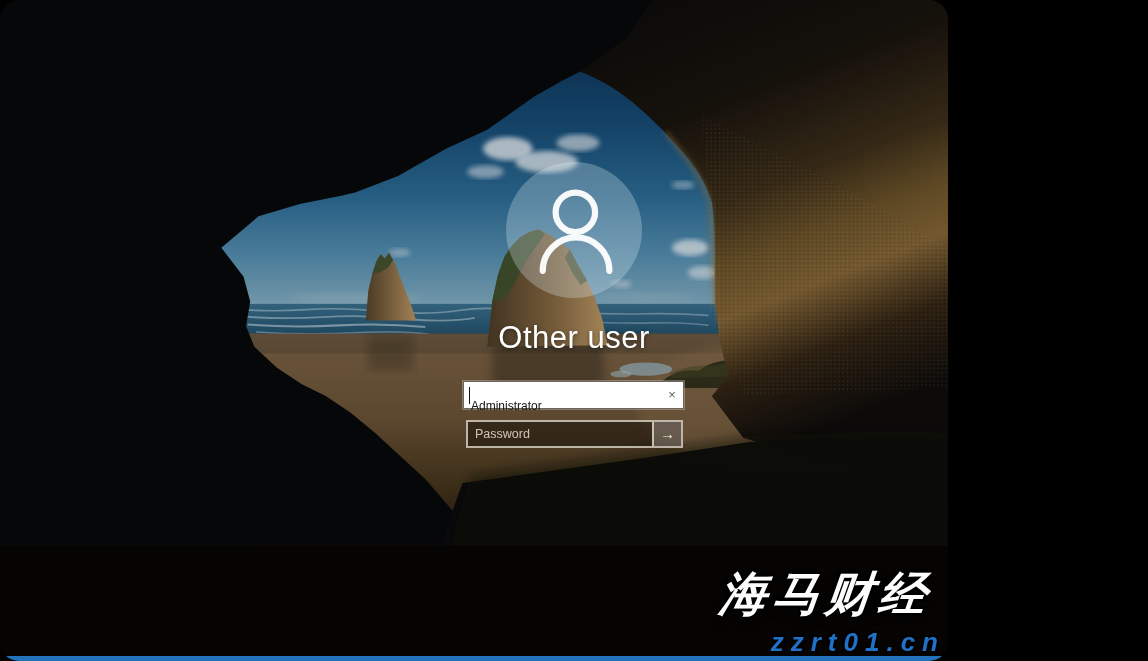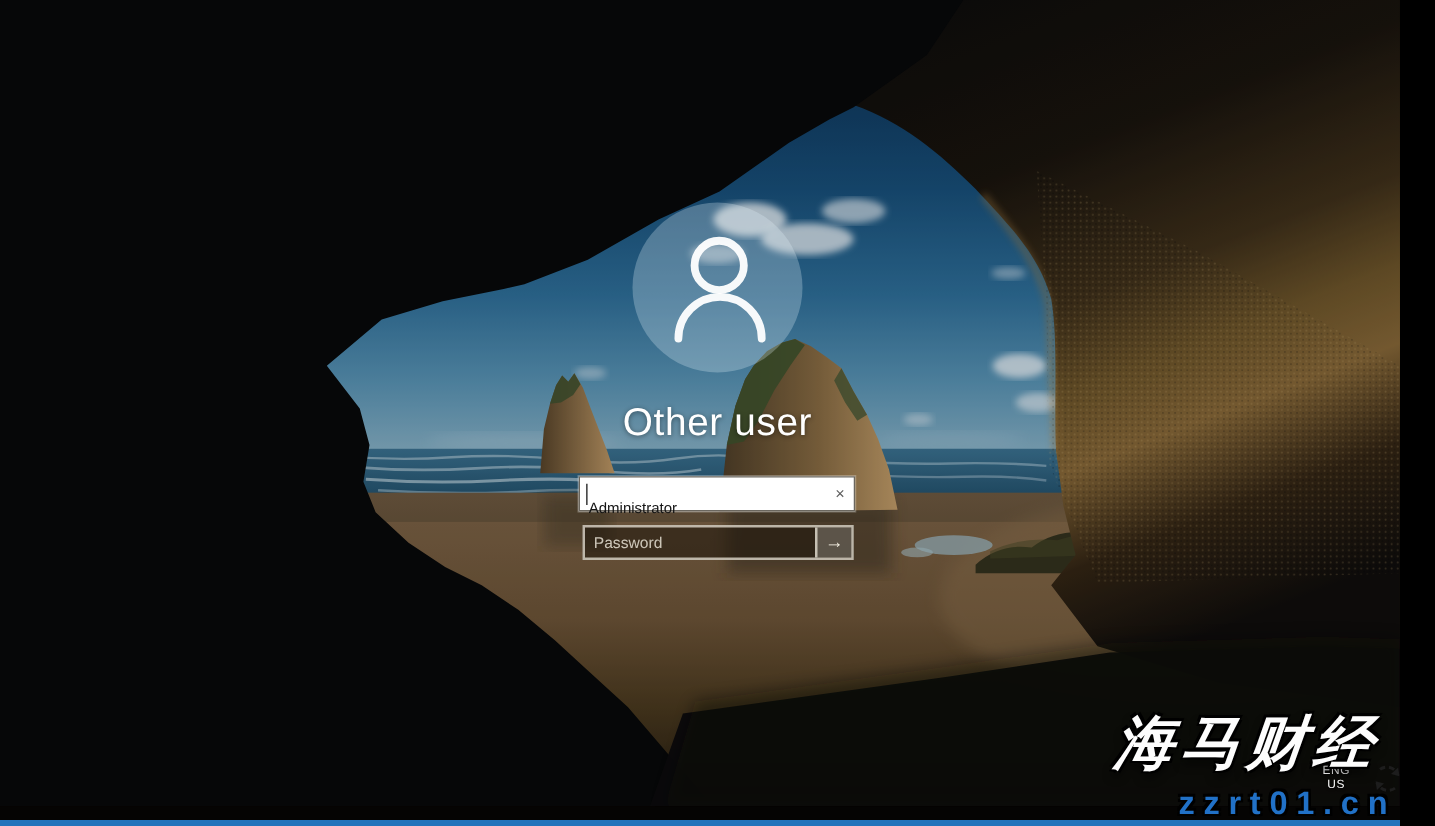--- a/index.html
+++ b/index.html
@@ -1,19 +1,19 @@
 <!DOCTYPE html>
 <html style="--accent-blue: #2273bb; --url-blue: #2171c7;"><head>
 <meta charset="utf-8">
 <style>
   * { margin:0; padding:0; box-sizing:border-box; }
   html,body { background:#000; }
   body { font-family:"Liberation Sans","DejaVu Sans",sans-serif; }
   .screen{
-    position:relative; width:1120px; height:661px; overflow:hidden; background:#050403;
+    position:relative; width:948px; height:661px; overflow:hidden; background:#050403;border-radius:19px;
   }
   .scene{ position:absolute; inset:0; display:block; }
 
   
   .avatar{
     position:absolute; left:506px; top:162px; width:136px; height:136px;
     border-radius:50%; background:rgba(228,239,247,0.28);
   }
   .avatar svg{ position:absolute; inset:0; }
 
@@ -69,21 +69,21 @@
   .sync-icon{ position:absolute; left:1096px; top:609px; width:28px; height:28px; cursor:pointer; }
 
   .wm-title{
     position:absolute; right:16px; top:563px; color:#fdfdfd;
     font-size:47px; font-weight:900; font-style:italic; letter-spacing:6px;
     white-space:nowrap; transform:skewX(-6deg);
     text-shadow:2px 2px 0 #000,-2px 2px 0 #000,2px -2px 0 #000,-2px -2px 0 #000,0 5px 8px rgba(0,0,0,0.7);
   }
   .wm-url{
     position:absolute; right:3px; top:627px; color:var(--url-blue,#2171c7);
-    font-size:26px; font-weight:900; letter-spacing:7px;
+    font-size:26px; font-weight:900; font-style:italic; letter-spacing:7px;
     white-space:nowrap;
     text-shadow:2px 2px 0 #000,-2px 2px 0 #000,2px -2px 0 #000,-2px -2px 0 #000;
     text-align:center;
   }
   .bottom-bar{
     position:absolute; left:0; bottom:0; width:100%; height:5px;
     background:var(--accent-blue,#2273bb);
   }
 </style>
 </head>

